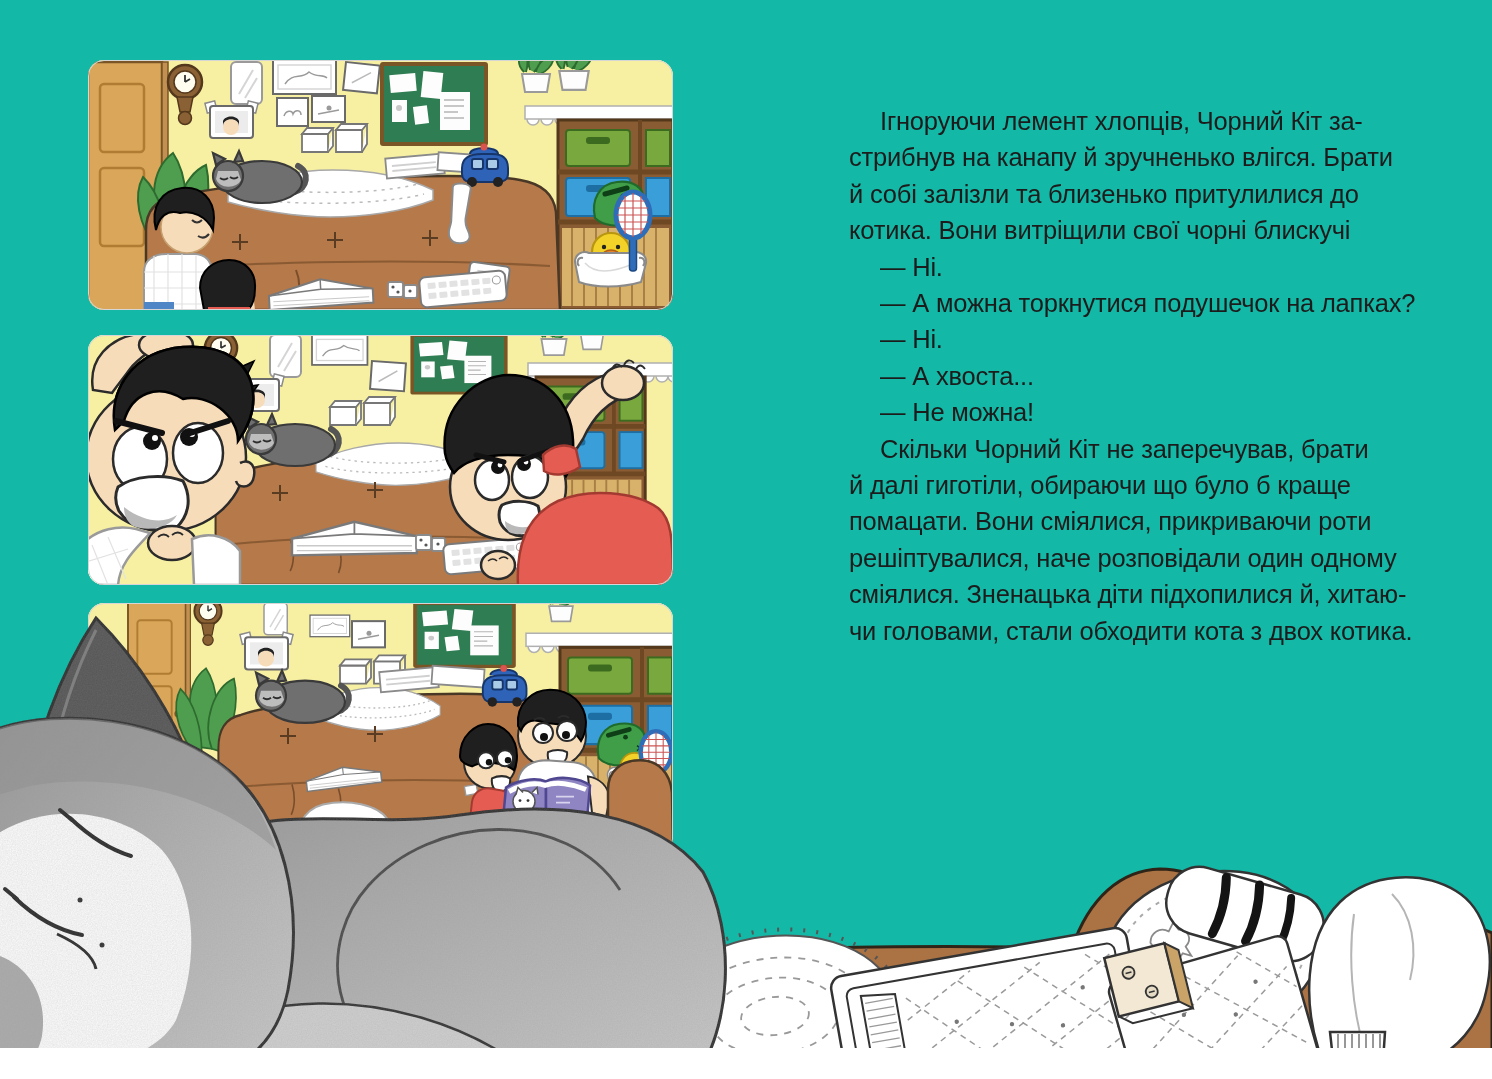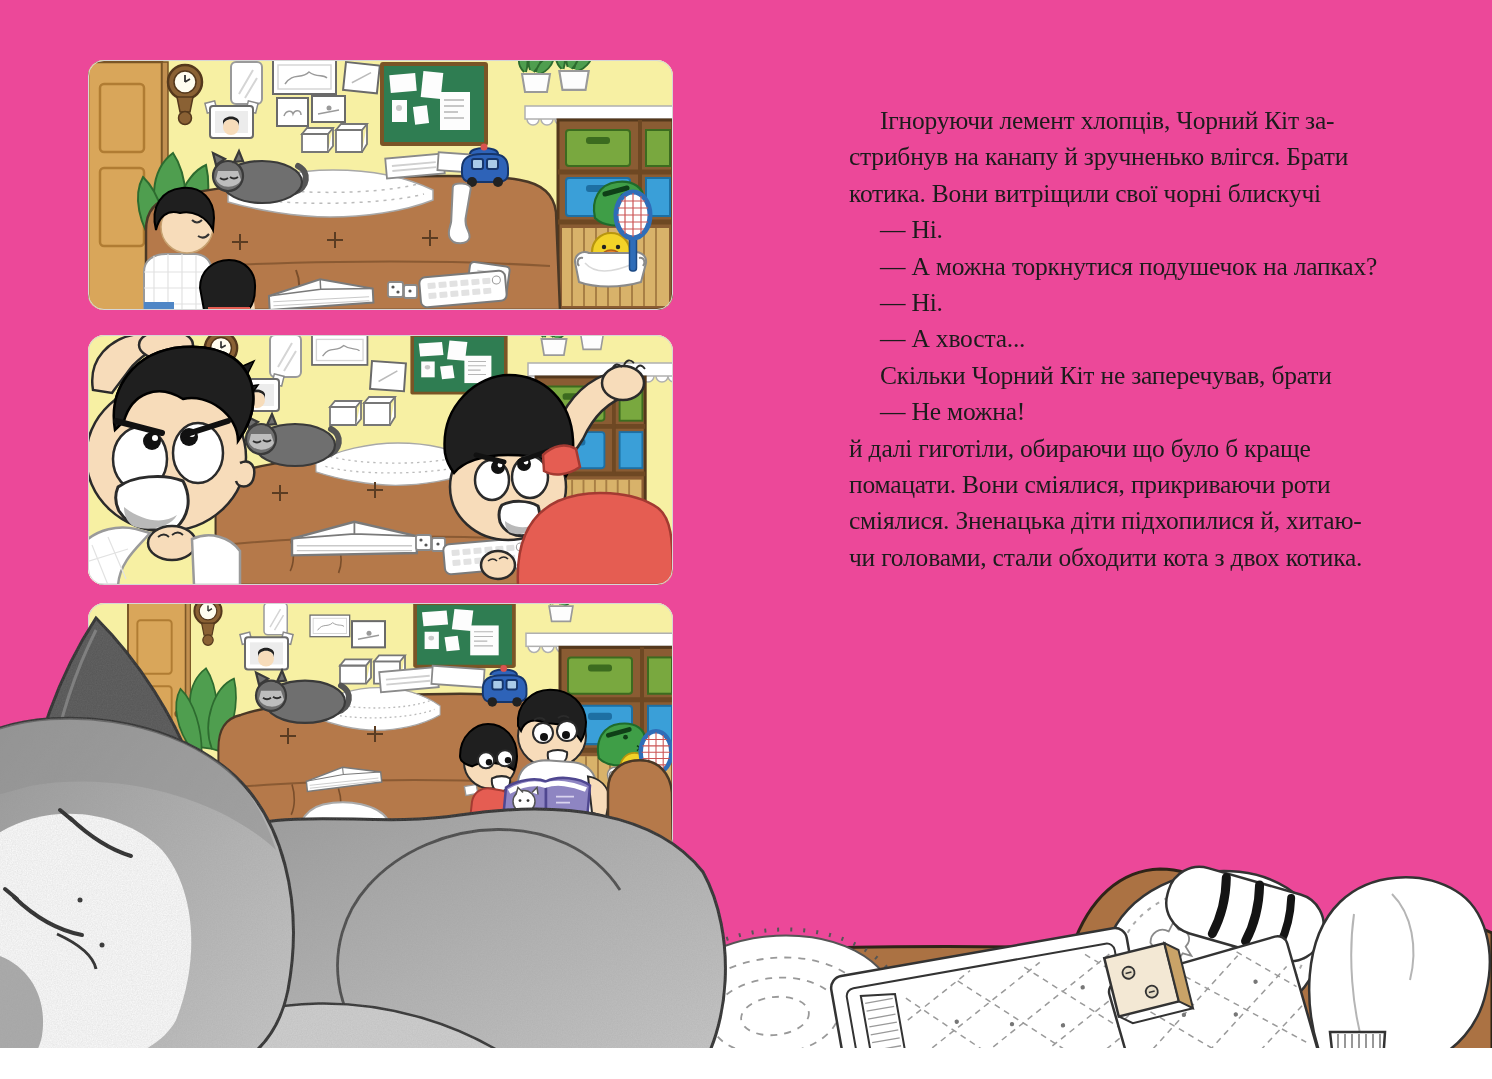--- a/index.html
+++ b/index.html
@@ -1,17 +1,17 @@
 <!DOCTYPE html>
 <html><head>
 <meta charset="utf-8">
 <style>
   html,body{margin:0;padding:0;background:#fff;}
-  .page{position:relative;width:1492px;height:1048px;background:#ec4899;overflow:hidden;
-        font-family:Liberation Serif, serif;}
+  .page{position:relative;width:1492px;height:1048px;background:#14b8a6;overflow:hidden;
+        font-family:Liberation Sans, sans-serif;}
   .panel{position:absolute;border-radius:16px;overflow:hidden;background:#f7f0a3;
          outline:1.5px solid #d6d6d6;outline-offset:-1px;z-index:1;}
   #panel1{left:88px;top:60px;width:585px;height:250px;}
   #panel2{left:88px;top:335px;width:585px;height:250px;}
   #panel3{left:88px;top:603px;width:585px;height:252px;}
   .panel svg{display:block;width:100%;height:100%;}
   .overlay{position:absolute;}
   #gcat{left:0;top:598px;width:760px;height:481px;z-index:3;}
   #couchR{left:690px;top:856px;width:802px;height:223px;z-index:2;}
   .story{position:absolute;left:849px;top:103px;z-index:1;color:#1c1c1c;
@@ -514,26 +514,28 @@
       <circle cx="-14" cy="-12" r="6" fill="#e6dcc6" stroke="#333" stroke-width="1.8"></circle>
       <path d="M-17,-12 h6" stroke="#333" stroke-width="1.5"></path>
       <circle cx="4" cy="12" r="6" fill="#e6dcc6" stroke="#333" stroke-width="1.8"></circle>
       <path d="M1,12 h6" stroke="#333" stroke-width="1.5"></path>
     </g>
   </svg>
 
   <div class="story">
     <div class="line indent">Ігноруючи лемент хлопців, Чорний Кіт за-</div>
     <div class="line">стрибнув на канапу й зручненько влігся. Брати</div>
+    <div class="line">й собі залізли та близенько притулилися до</div>
     <div class="line">котика. Вони витріщили свої чорні блискучі</div>
     <div class="line indent">— Ні.</div>
     <div class="line indent">— А можна торкнутися подушечок на лапках?</div>
     <div class="line indent">— Ні.</div>
     <div class="line indent">— А хвоста...</div>
+    <div class="line indent">— Не можна!</div>
     <div class="line indent">Скільки Чорний Кіт не заперечував, брати</div>
-    <div class="line indent">— Не можна!</div>
     <div class="line">й далі гиготіли, обираючи що було б краще</div>
     <div class="line">помацати. Вони сміялися, прикриваючи роти</div>
+    <div class="line">решіптувалися, наче розповідали один одному</div>
     <div class="line">сміялися. Зненацька діти підхопилися й, хитаю-</div>
     <div class="line">чи головами, стали обходити кота з двох котика.</div>
   </div>
 
 </div>
 
 </body></html>

